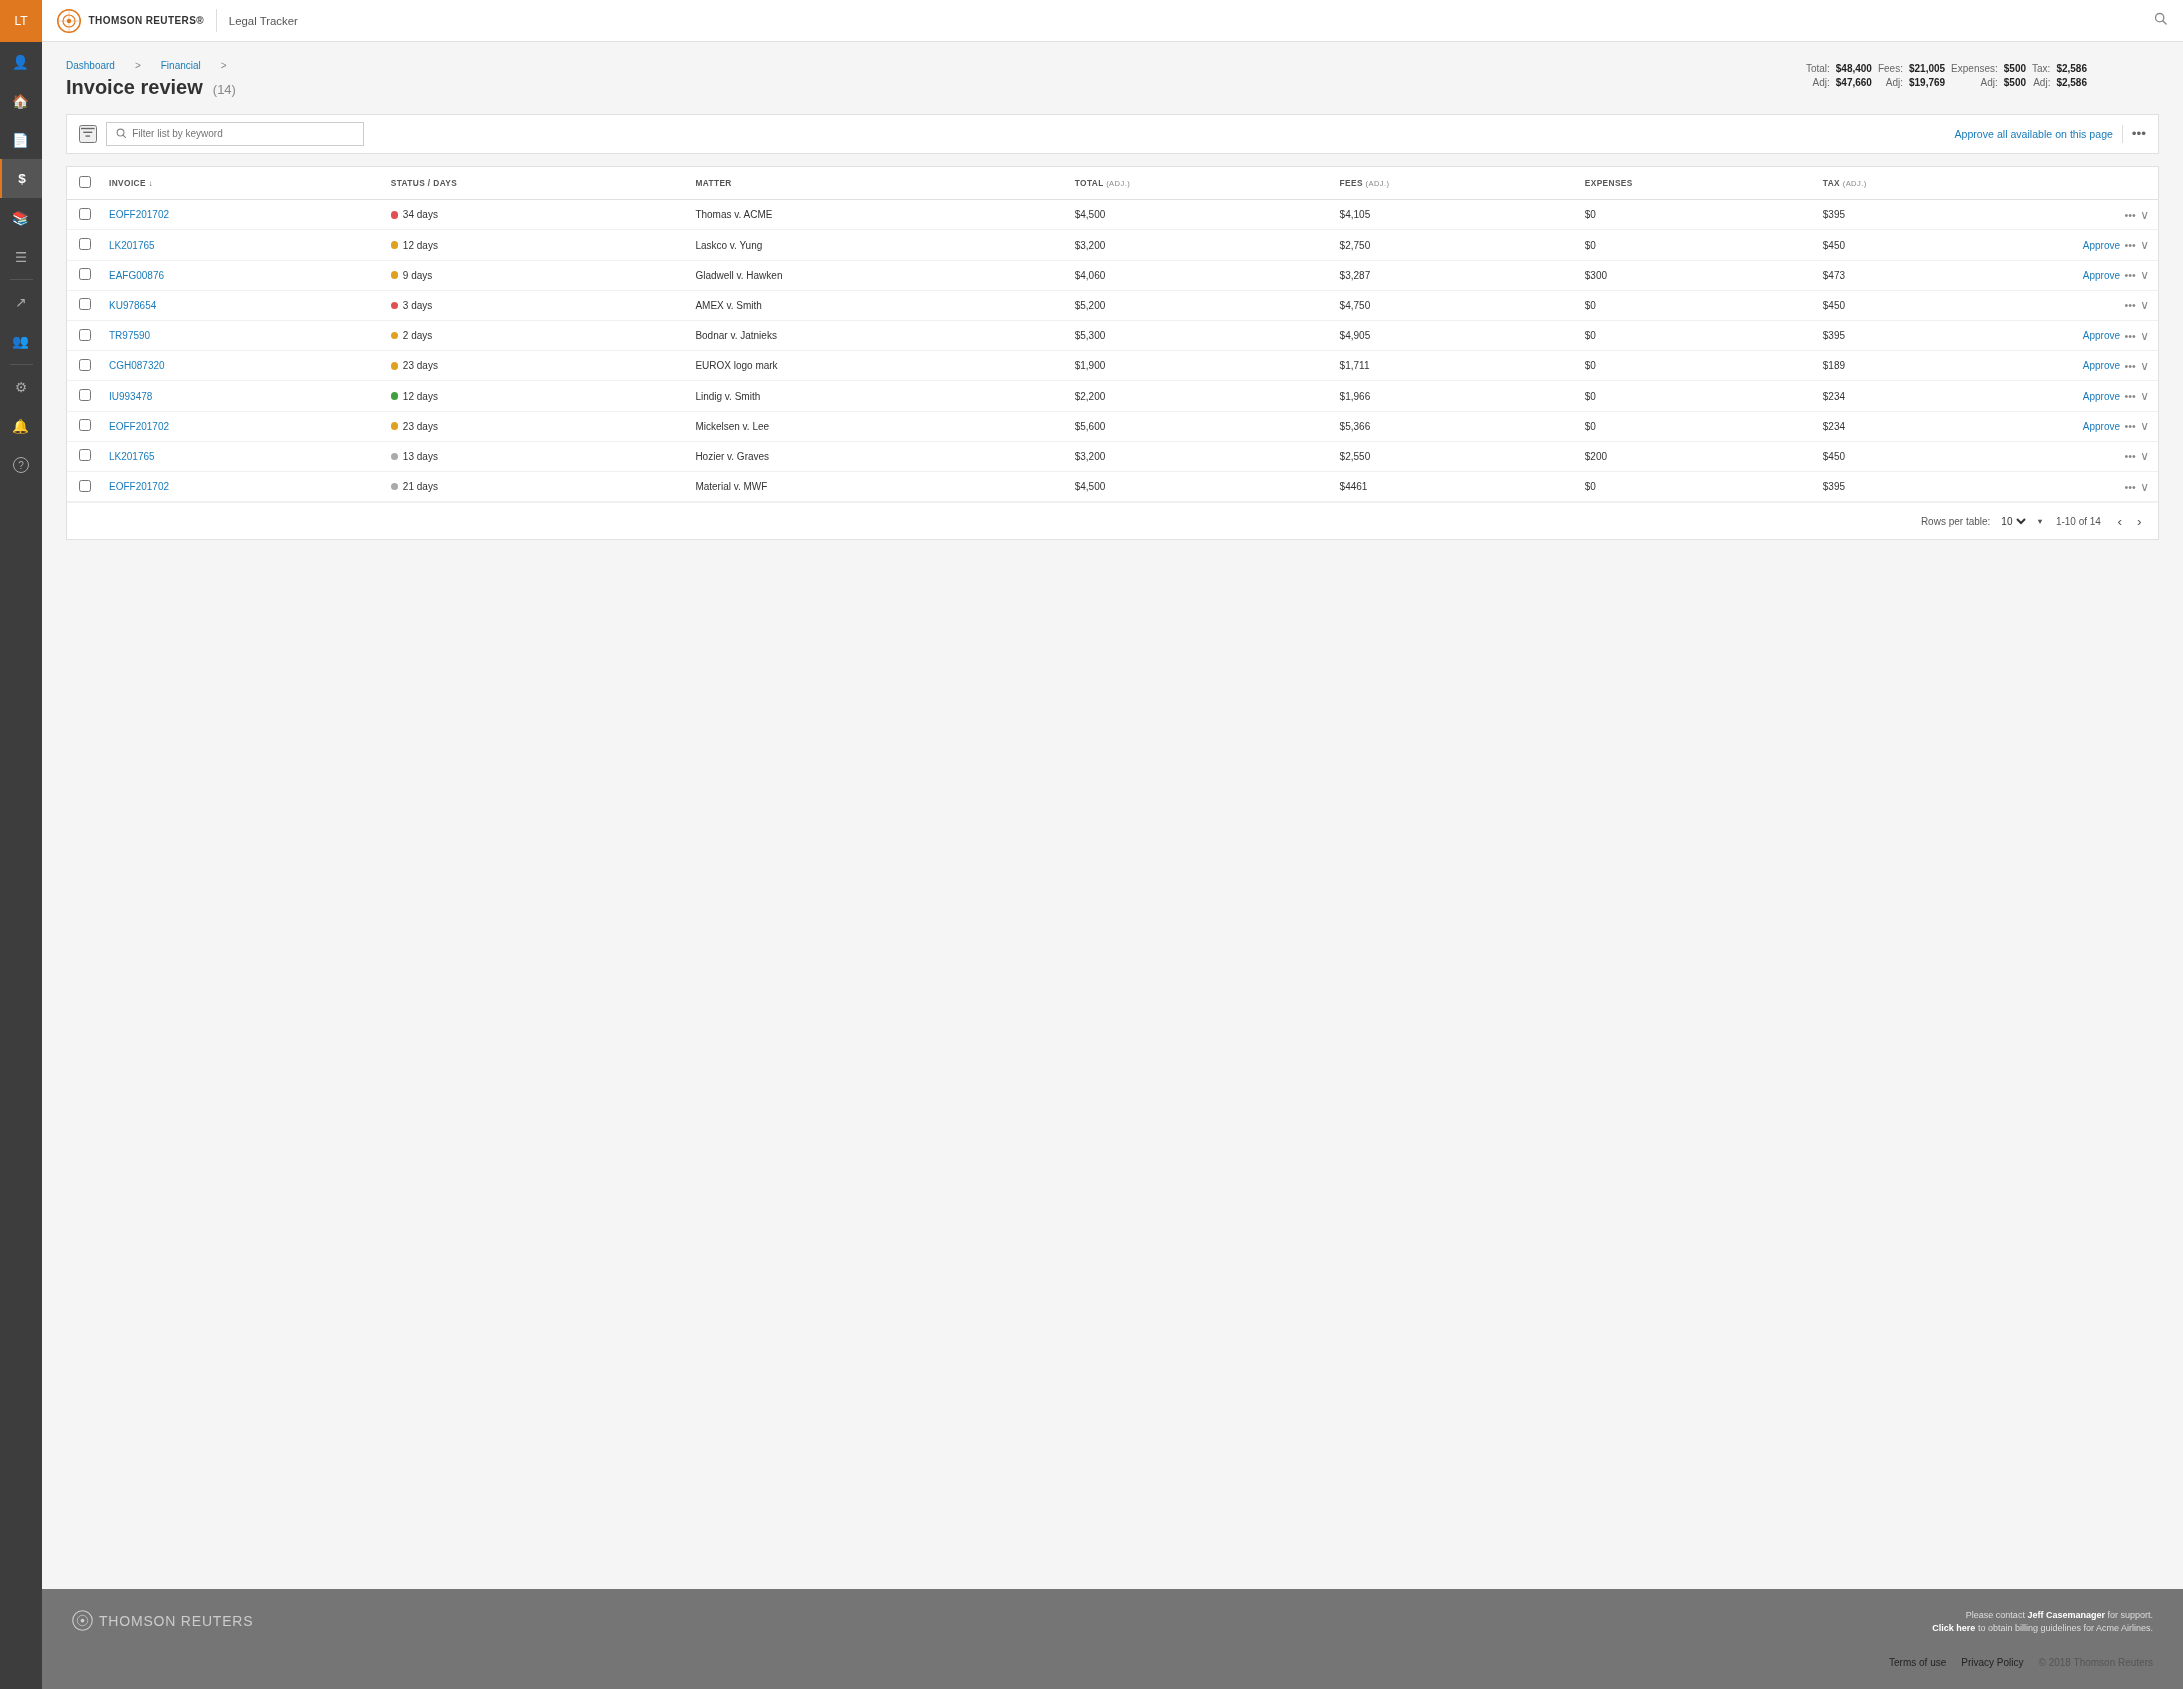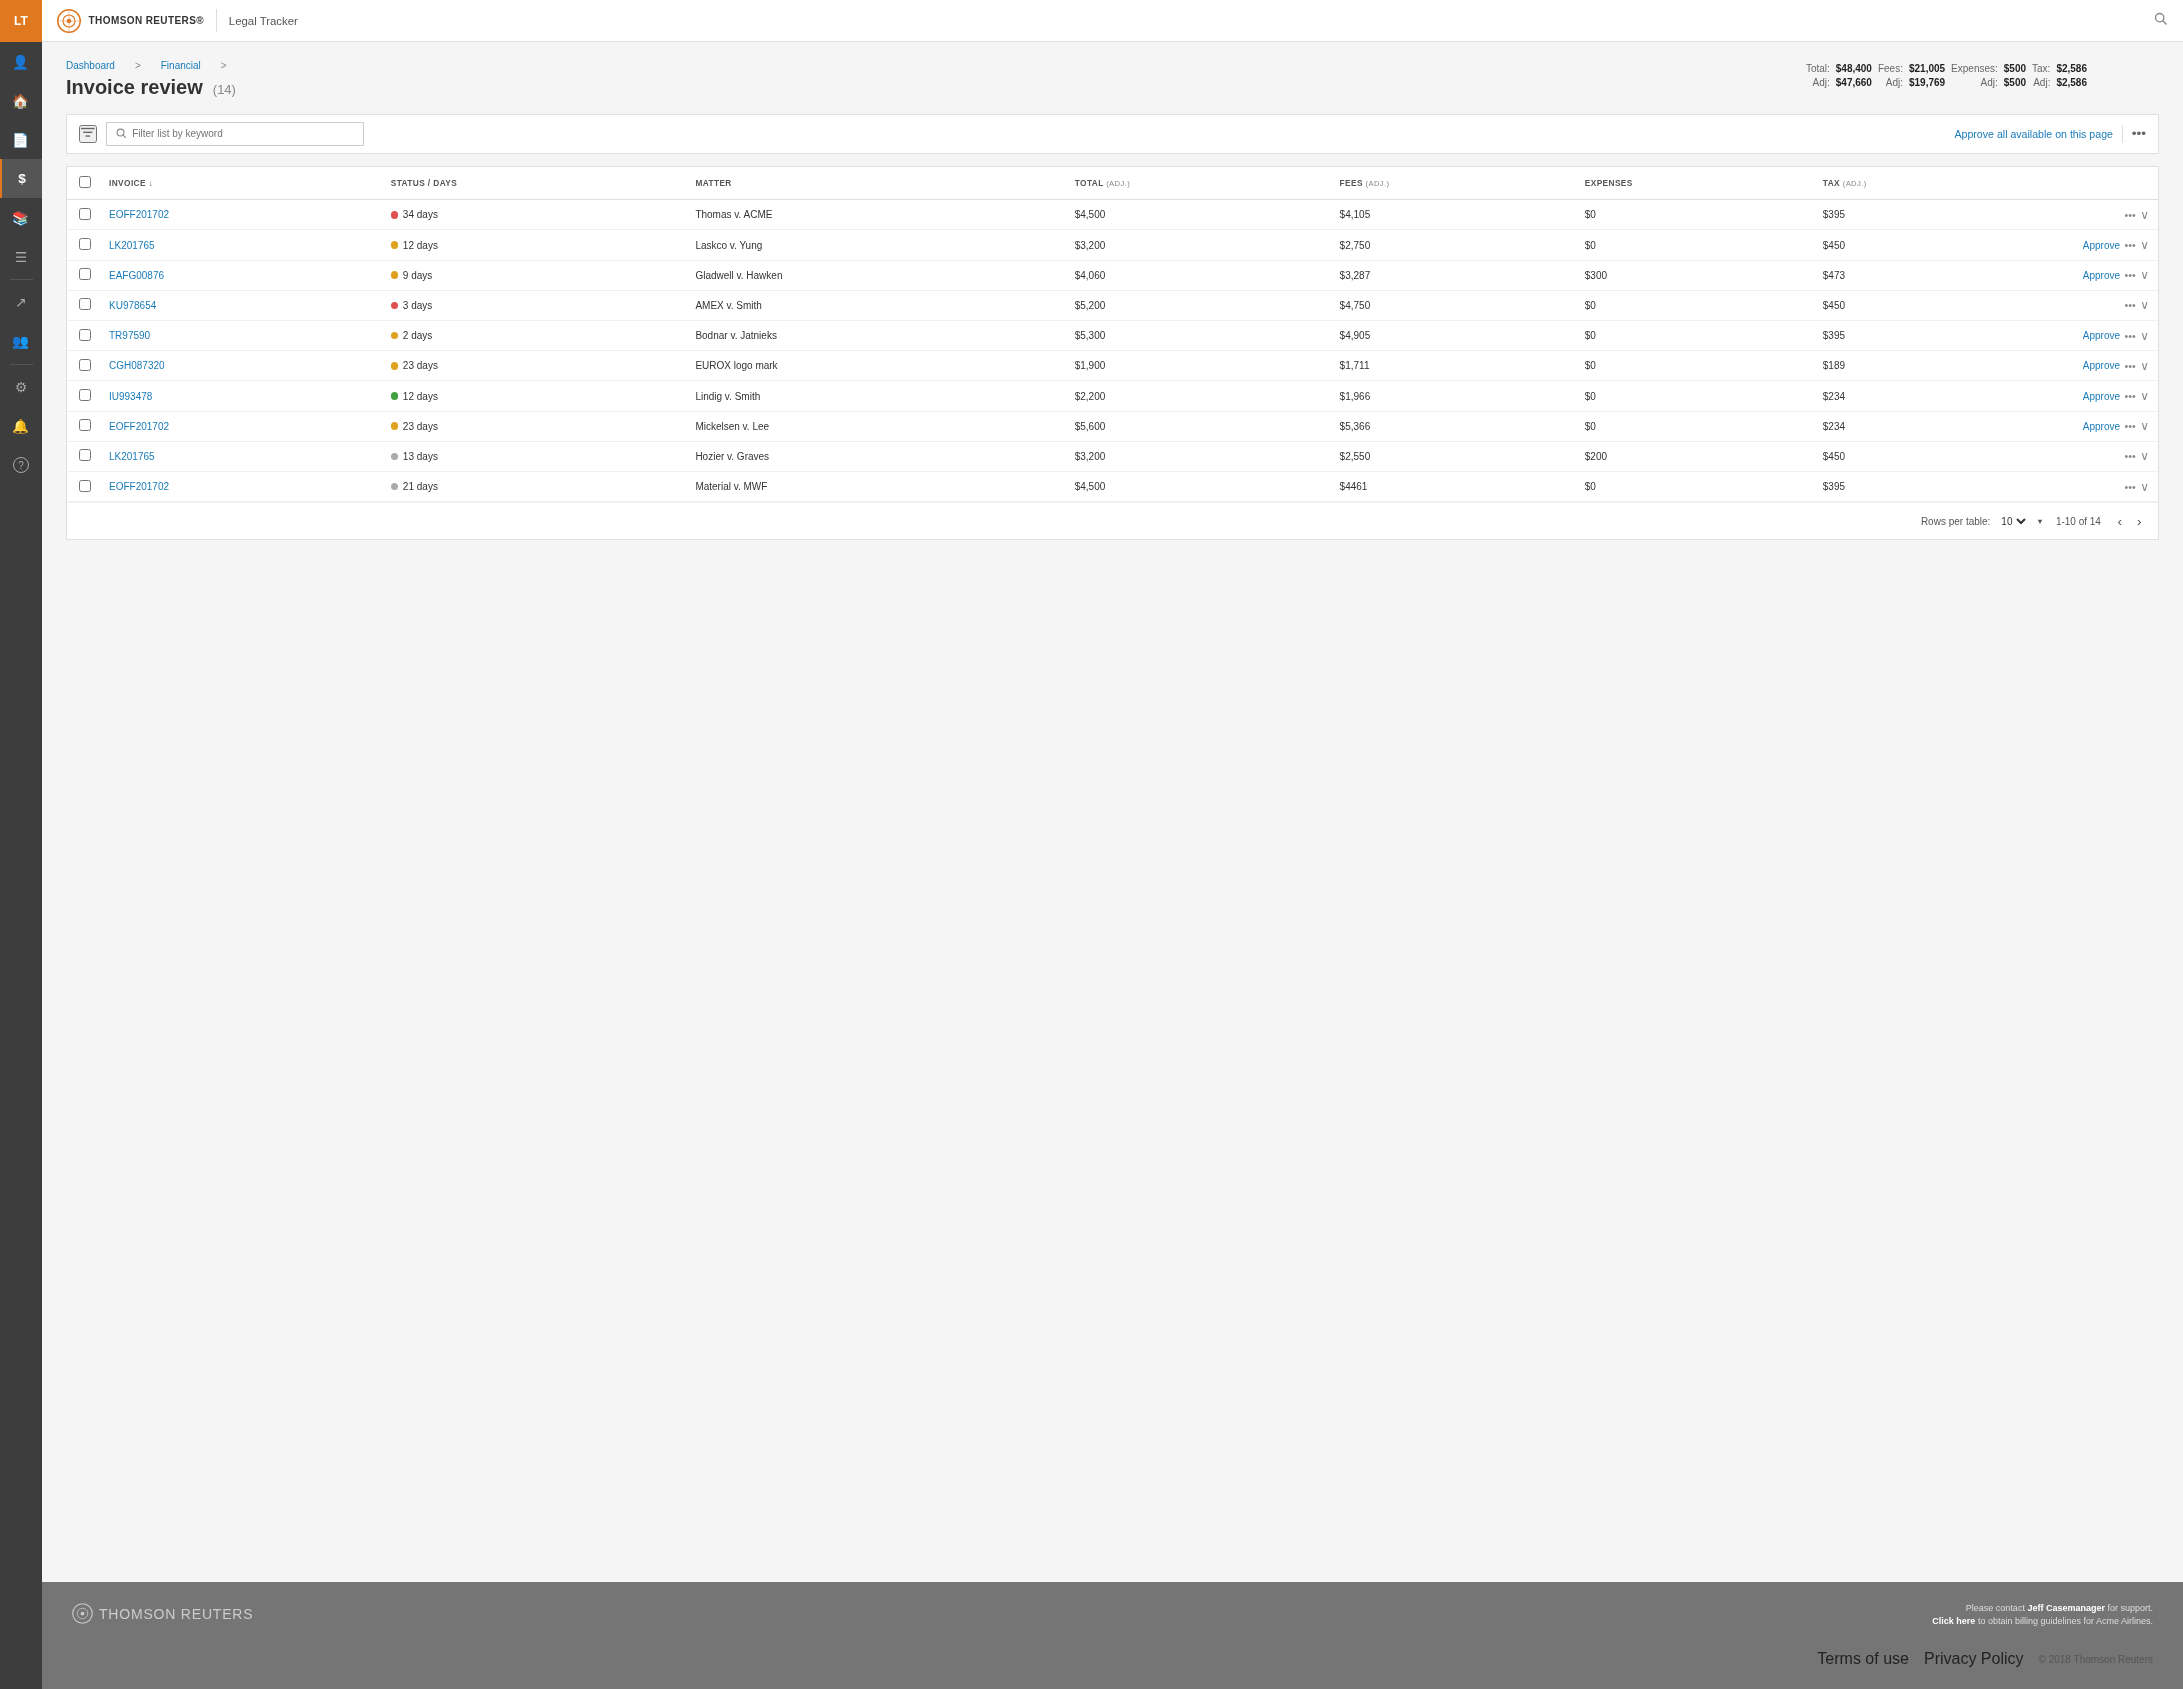--- a/index.html
+++ b/index.html
@@ -17,21 +17,21 @@
       min-height: 100vh;
     }
     .sidebar-logo {
       width: 42px;
       height: 42px;
       background: #e07820;
       display: flex;
       align-items: center;
       justify-content: center;
       color: white;
-      font-weight: bold;
+      font-weight: normal;
       font-size: 12px;
       cursor: pointer;
     }
     .sidebar-nav {
       display: flex;
       flex-direction: column;
       align-items: center;
       width: 100%;
       flex: 1;
     }
@@ -359,21 +359,21 @@
       display: flex;
       align-items: center;
       gap: 15px;
       margin-top: 12px;
       font-size: 10px;
     }
     .footer-link {
       color: #222;
       text-decoration: none;
       cursor: pointer;
-      font-size: 16px;
+      font-size: 10px;
     }
     .footer-copyright {
       color: #555;
       font-size: 10px;
     }
     .footer-bottom {
       display: flex;
       align-items: center;
       justify-content: space-between;
       margin-top: 12px;

